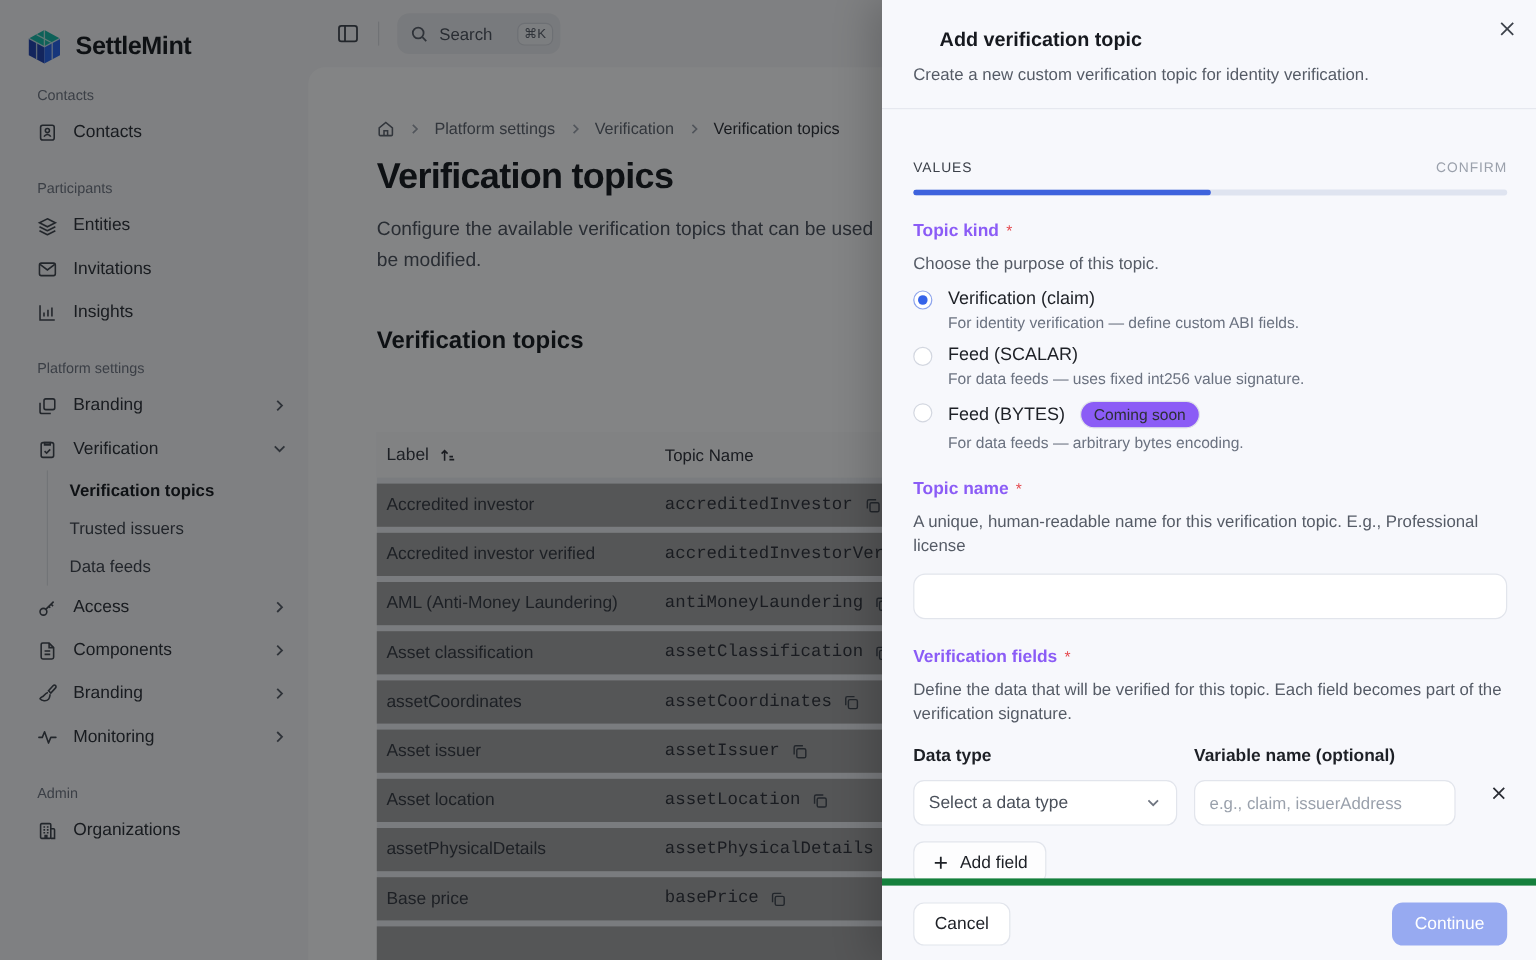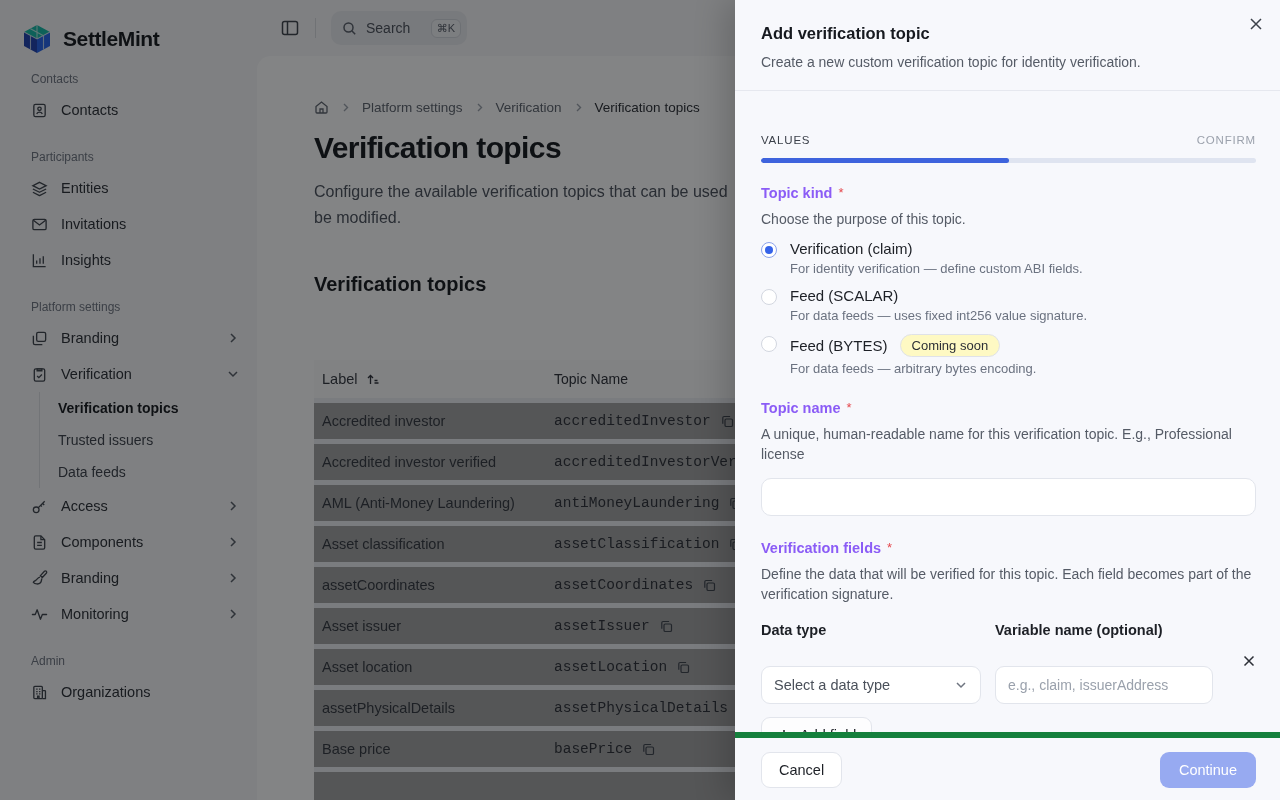--- a/index.html
+++ b/index.html
@@ -47,21 +47,21 @@
   .t-col-label { width:232px; flex-shrink:0; font-size:14.5px; color:#33373e; display:flex; align-items:center; gap:8px; }
   .t-col-topic { display:flex; align-items:center; gap:9px; font-family:"Liberation Mono", monospace; font-size:14.5px; color:#2c2f36; white-space:nowrap; }
   .t-head .t-col-topic { font-family:"Liberation Sans", sans-serif; font-size:14px; color:#2c2f36; }
   .sort-ic { width:15px; height:15px; color:#2c2f36; display:flex; cursor:pointer; }
   .copy-ic { width:15px; height:15px; color:#3d424b; display:flex; cursor:pointer; flex-shrink:0; }
 
   
   .overlay { position:absolute; inset:0; background:rgba(8,9,12,0.5); z-index:10; }
   .modal { position:absolute; top:0; right:0; width:545px; height:800px; background:#f7f8fc; z-index:20; display:flex; flex-direction:column; box-shadow:-10px 0 30px rgba(0,0,0,0.18); }
   .modal-header { position:relative; padding:24px 56px 20px 26px; border-bottom:1px solid #e6e8ef; flex-shrink:0; }
-  .modal-title { font-size:16.5px; font-weight:700; color:#16191f; }
+  .modal-title { font-size:16.5px; font-weight:700; color:#16191f;margin-left:22px; }
   .modal-subtitle { margin-top:11px; font-size:14px; color:#555b66; }
   .modal-close { position:absolute; top:16px; right:16px; width:16px; height:16px; color:#3d424b; cursor:pointer; display:flex; }
   .modal-body { flex:1; padding:0 24px 0 26px; overflow:hidden; }
 
   .steps-row { display:flex; justify-content:space-between; margin-top:43px; }
   .step-label { font-size:11.5px; letter-spacing:0.8px; color:#3c414a; font-weight:500; }
   .step-label.muted { color:#9ba1ac; }
   .progress-track { margin-top:12px; height:5px; background:#dfe4f0; border-radius:99px; overflow:hidden; }
   .progress-fill { height:100%; background:#3e63dd; border-radius:99px; }
 
@@ -72,28 +72,28 @@
 
   .topic-kind { margin-top:22px; }
   .radio-option { display:flex; gap:13px; margin-top:11px; cursor:pointer; }
   .radio-circle { width:16px; height:16px; border-radius:50%; border:1px solid #d3d7e0; background:#fff; margin-top:2px; flex-shrink:0; position:relative; }
   .radio-circle.checked { border-color:#8ca3ec; }
   .radio-circle.checked::after { content:""; position:absolute; left:3px; top:3px; width:8px; height:8px; border-radius:50%; background:#3563e9; }
   .radio-main { }
   .radio-label-row { display:flex; align-items:center; gap:12px; }
   .radio-label { font-size:15px; font-weight:500; color:#1d2026; }
   .radio-desc { margin-top:4px; font-size:13px; color:#6b7280; }
-  .soon-badge { border:1px solid #dfe2e8; background:#fef9c3; border-radius:999px; padding:3px 11px; font-size:13px; font-weight:500; color:#2c2f36; }
+  .soon-badge { border:1px solid #dfe2e8; background:#8b5cf6; border-radius:999px; padding:3px 11px; font-size:13px; font-weight:500; color:#2c2f36; }
 
   .topic-name { margin-top:24px; }
   .text-input { margin-top:14px; width:100%; height:38px; background:#fff; border:1px solid #e2e5ec; border-radius:10px; padding:0 12px; font-size:14px; color:#1d2026; font-family:"Liberation Sans", sans-serif; outline:none; }
 
   .verif-fields { margin-top:24px; }
   .fields-row { display:flex; margin-top:18px; gap:14px; }
-  .field-col { display:flex; flex-direction:column;gap:16px; }
+  .field-col { display:flex; flex-direction:column; }
   .mini-label { font-size:14.5px; font-weight:700; color:#1d2026; }
   .select-box { margin-top:12px; width:220px; height:38px; background:#fff; border:1px solid #e2e5ec; border-radius:9px; display:flex; align-items:center; padding:0 12px; cursor:pointer; }
   .select-box .sel-txt { font-size:14.5px; color:#4a505a; }
   .select-box .chev { margin-left:auto; width:14px; height:14px; color:#6f7580; display:flex; }
   .var-input { margin-top:12px; width:218px; height:38px; background:#fff; border:1px solid #e2e5ec; border-radius:9px; padding:0 12px; font-size:14px; color:#1d2026; font-family:"Liberation Sans", sans-serif; outline:none; }
   .var-input::placeholder { color:#9aa1ac; }
   .remove-field { margin-left:auto; margin-top:32px; width:14px; height:14px; color:#2c2f36; cursor:pointer; display:flex; }
   .add-field-btn { margin-top:13px; display:inline-flex; align-items:center; gap:9px; height:36px; padding:0 15px; background:#fdfdfe; border:1px solid #e2e5ec; border-radius:9px; cursor:pointer; font-size:14.5px; color:#1d2026; font-family:"Liberation Sans", sans-serif; }
   .add-field-btn .ic { width:14px; height:14px; color:#1d2026; display:flex; }
 

